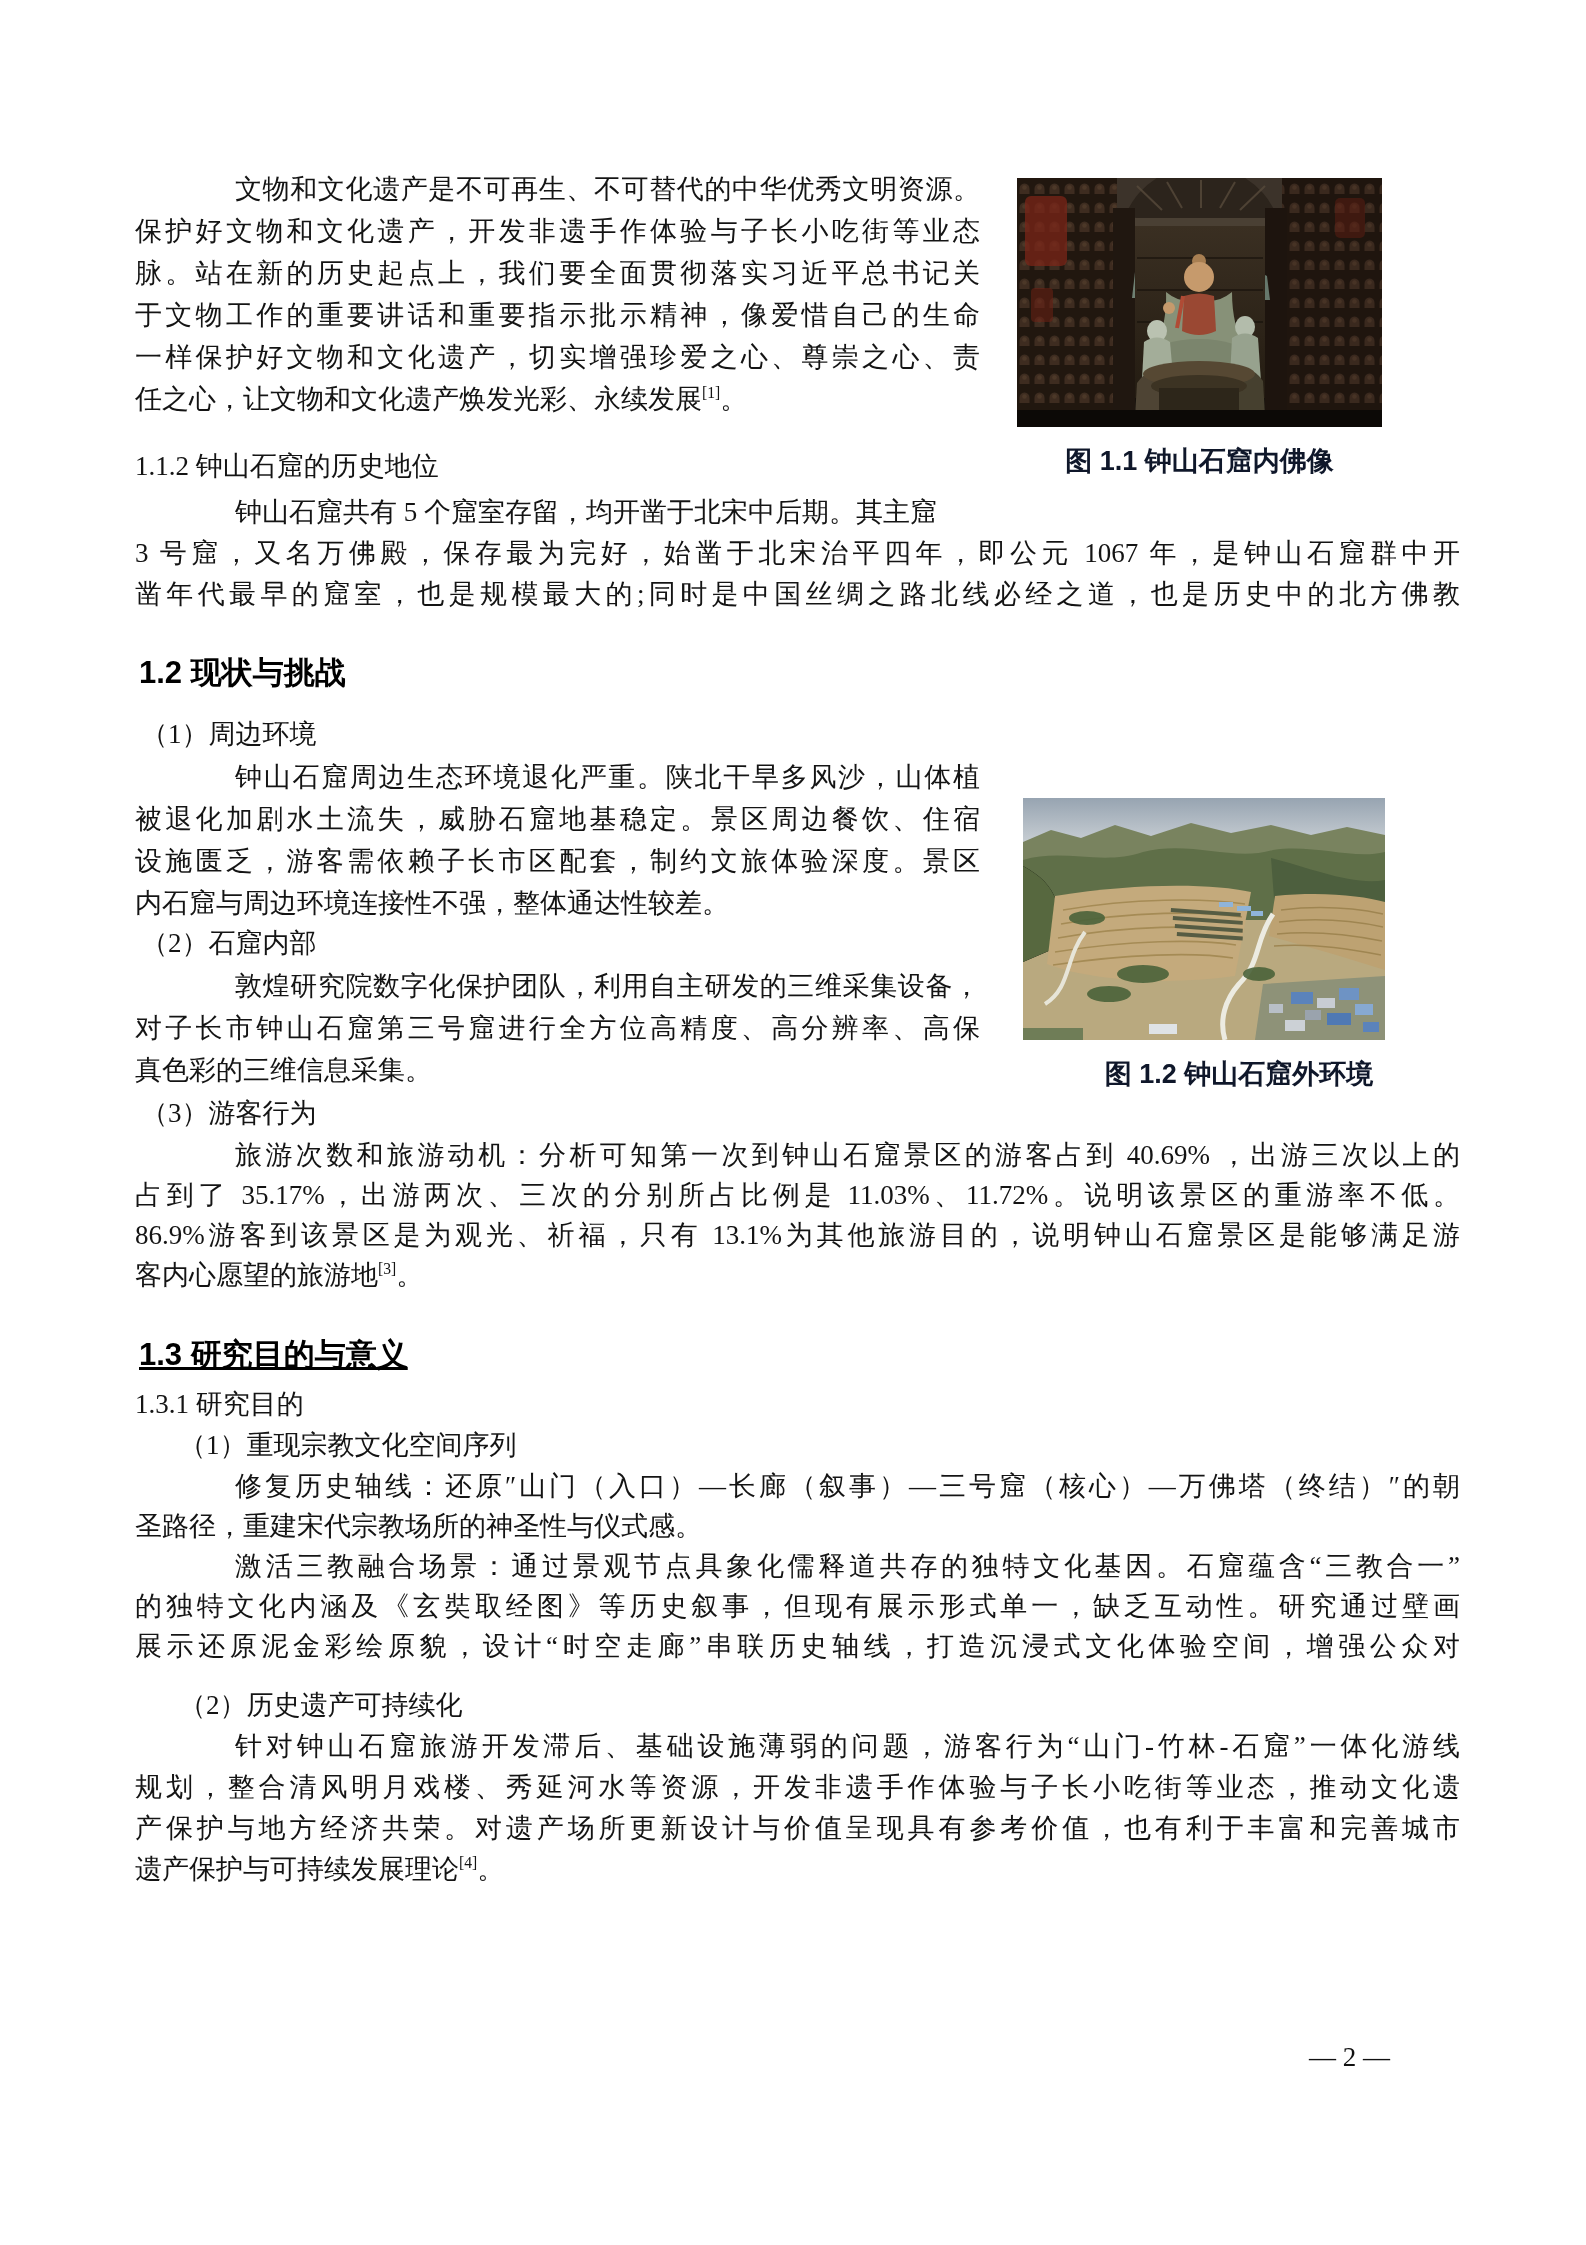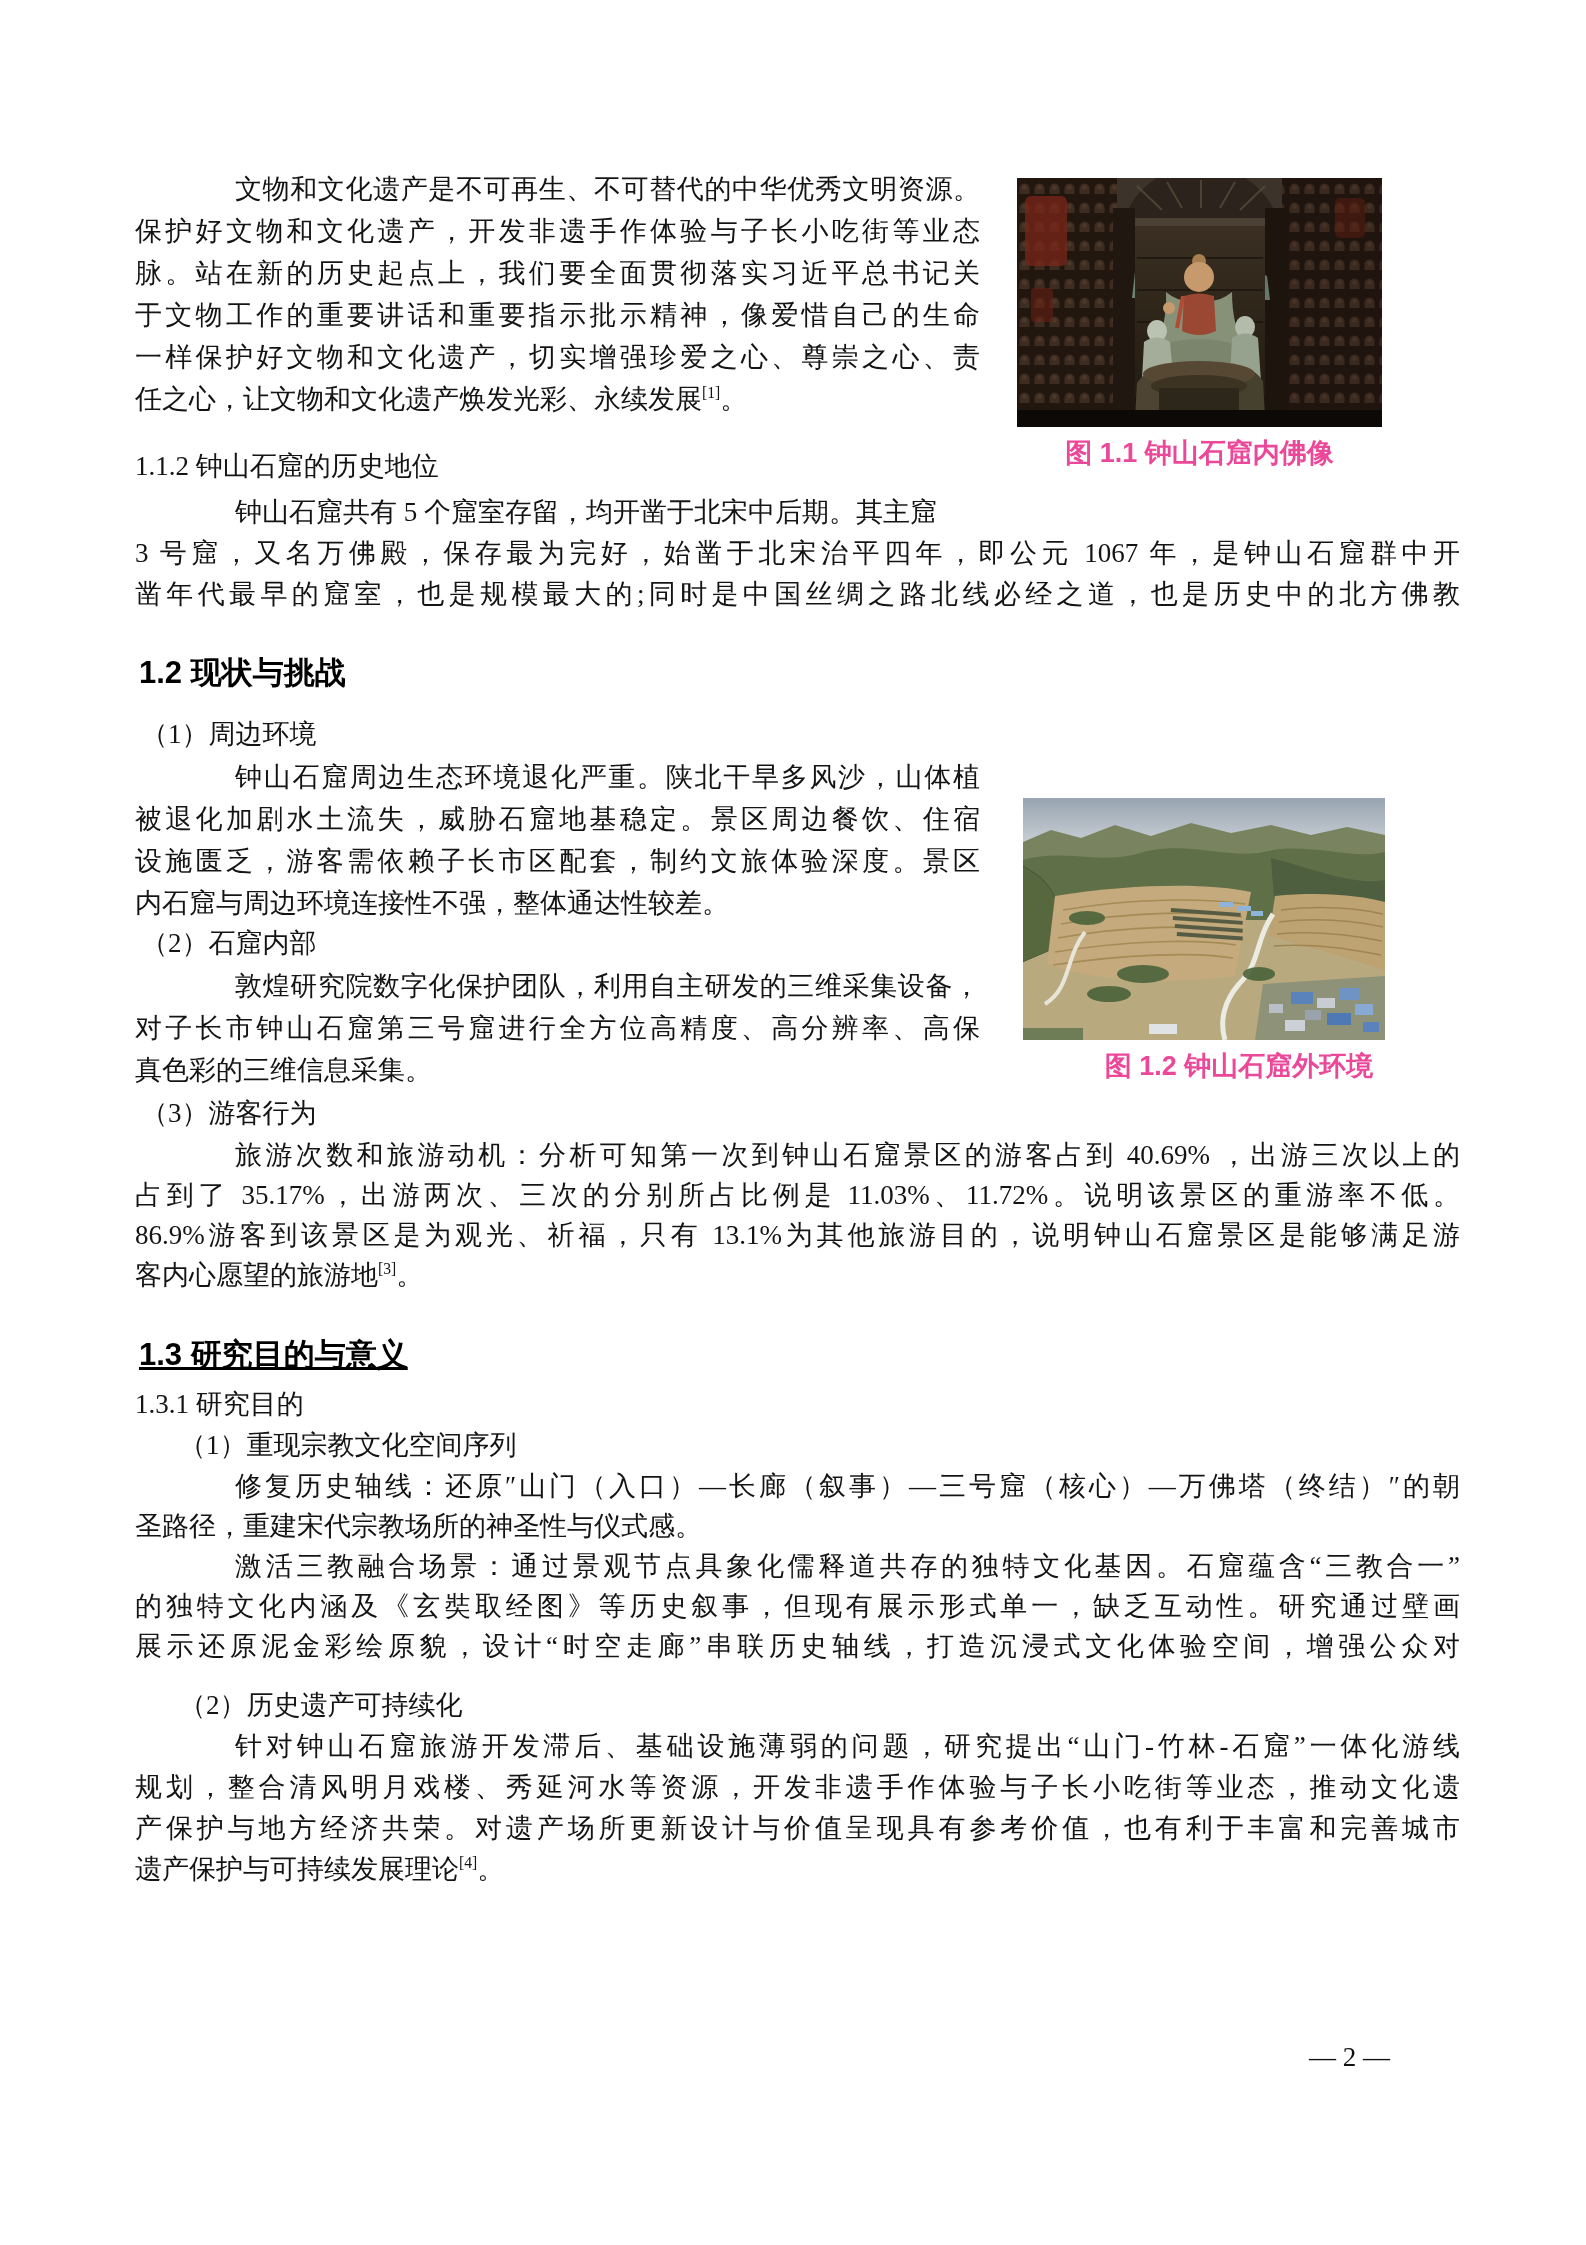--- a/index.html
+++ b/index.html
@@ -48,21 +48,21 @@
   #p-heritage{line-height:41px;}
 
   
   .figure{position:absolute;margin:0;}
   #figure-1{left:1017px;top:178px;width:365px;}
   #figure-2{left:1023px;top:798px;width:432px;}
   .figure .photo{display:block;}
   .figure figcaption{
     font-family:"Liberation Sans","DejaVu Sans",sans-serif;
     font-weight:bold;font-size:27px;line-height:34px;
-    text-align:center;margin-top:9px;color:#ec4899;white-space:nowrap;
+    text-align:center;margin-top:17px;color:#0f172a;white-space:nowrap;
   }
   
   .page-footer{
     position:absolute;top:2042px;right:196px;
     font-size:27px;line-height:30px;color:#111;
   }
 </style>
 </head>
 <body>
 
@@ -119,21 +119,21 @@
       <span class="line last">圣路径，重建宋代宗教场所的神圣性与仪式感。</span>
     </p>
   <p class="para full indent" id="p-fusion">
       <span class="line">激活三教融合场景：通过景观节点具象化儒释道共存的独特文化基因。石窟蕴含“三教合一”</span>
       <span class="line">的独特文化内涵及《玄奘取经图》等历史叙事，但现有展示形式单一，缺乏互动性。研究通过壁画</span>
       <span class="line">展示还原泥金彩绘原貌，设计“时空走廊”串联历史轴线，打造沉浸式文化体验空间，增强公众对</span>
     </p>
 
   <p class="goal-label" id="lbl-goal2">（2）历史遗产可持续化</p>
   <p class="para full indent" id="p-heritage">
-      <span class="line">针对钟山石窟旅游开发滞后、基础设施薄弱的问题，研究提出“山门-竹林-石窟”一体化游线</span>
+      <span class="line">针对钟山石窟旅游开发滞后、基础设施薄弱的问题，游客行为“山门-竹林-石窟”一体化游线</span>
       <span class="line">规划，整合清风明月戏楼、秀延河水等资源，开发非遗手作体验与子长小吃街等业态，推动文化遗</span>
       <span class="line">产保护与地方经济共荣。对遗产场所更新设计与价值呈现具有参考价值，也有利于丰富和完善城市</span>
       <span class="line last">遗产保护与可持续发展理论<sup class="ref">[4]</sup>。</span>
     </p>
 
   <figure class="figure" id="figure-1">
     <svg class="photo" width="365" height="249" viewBox="0 0 365 249" xmlns="http://www.w3.org/2000/svg">
       <defs>
         <pattern id="tbp" patternUnits="userSpaceOnUse" width="15" height="19">
           <rect width="15" height="19" fill="#231911"></rect>

